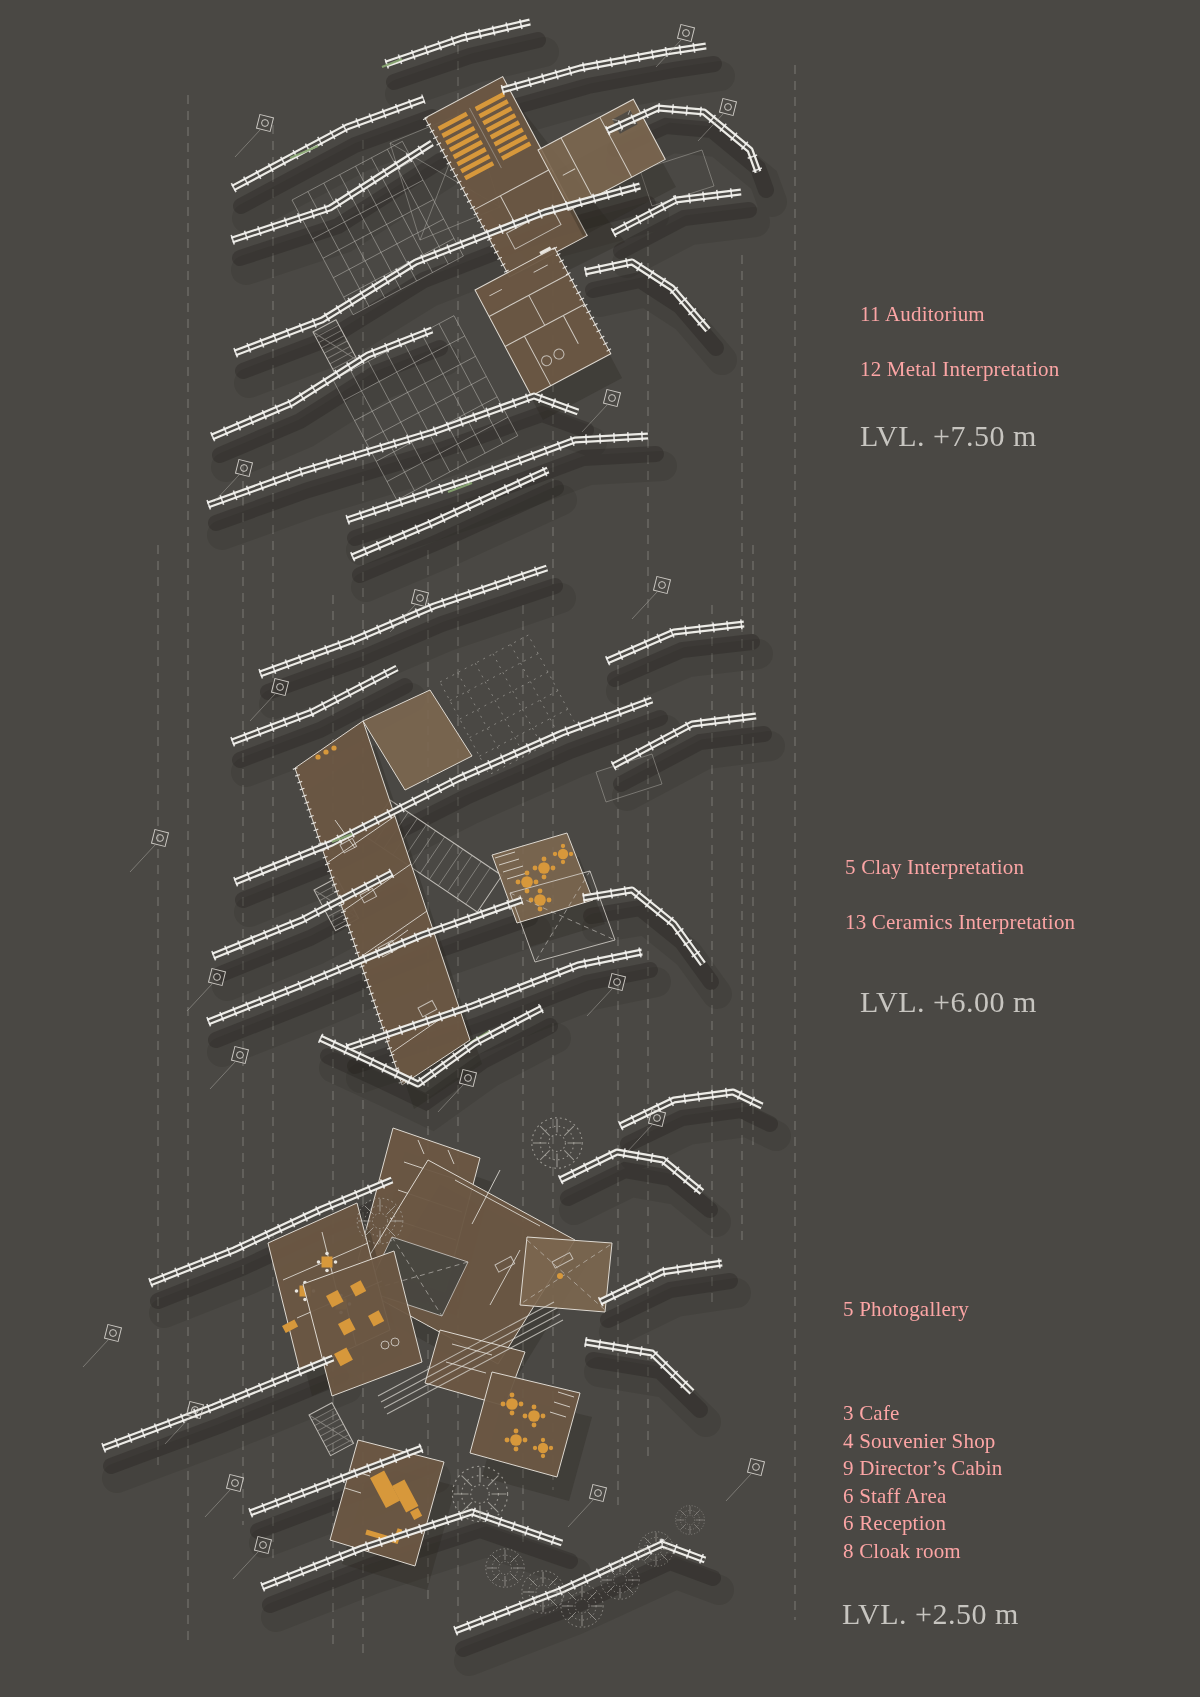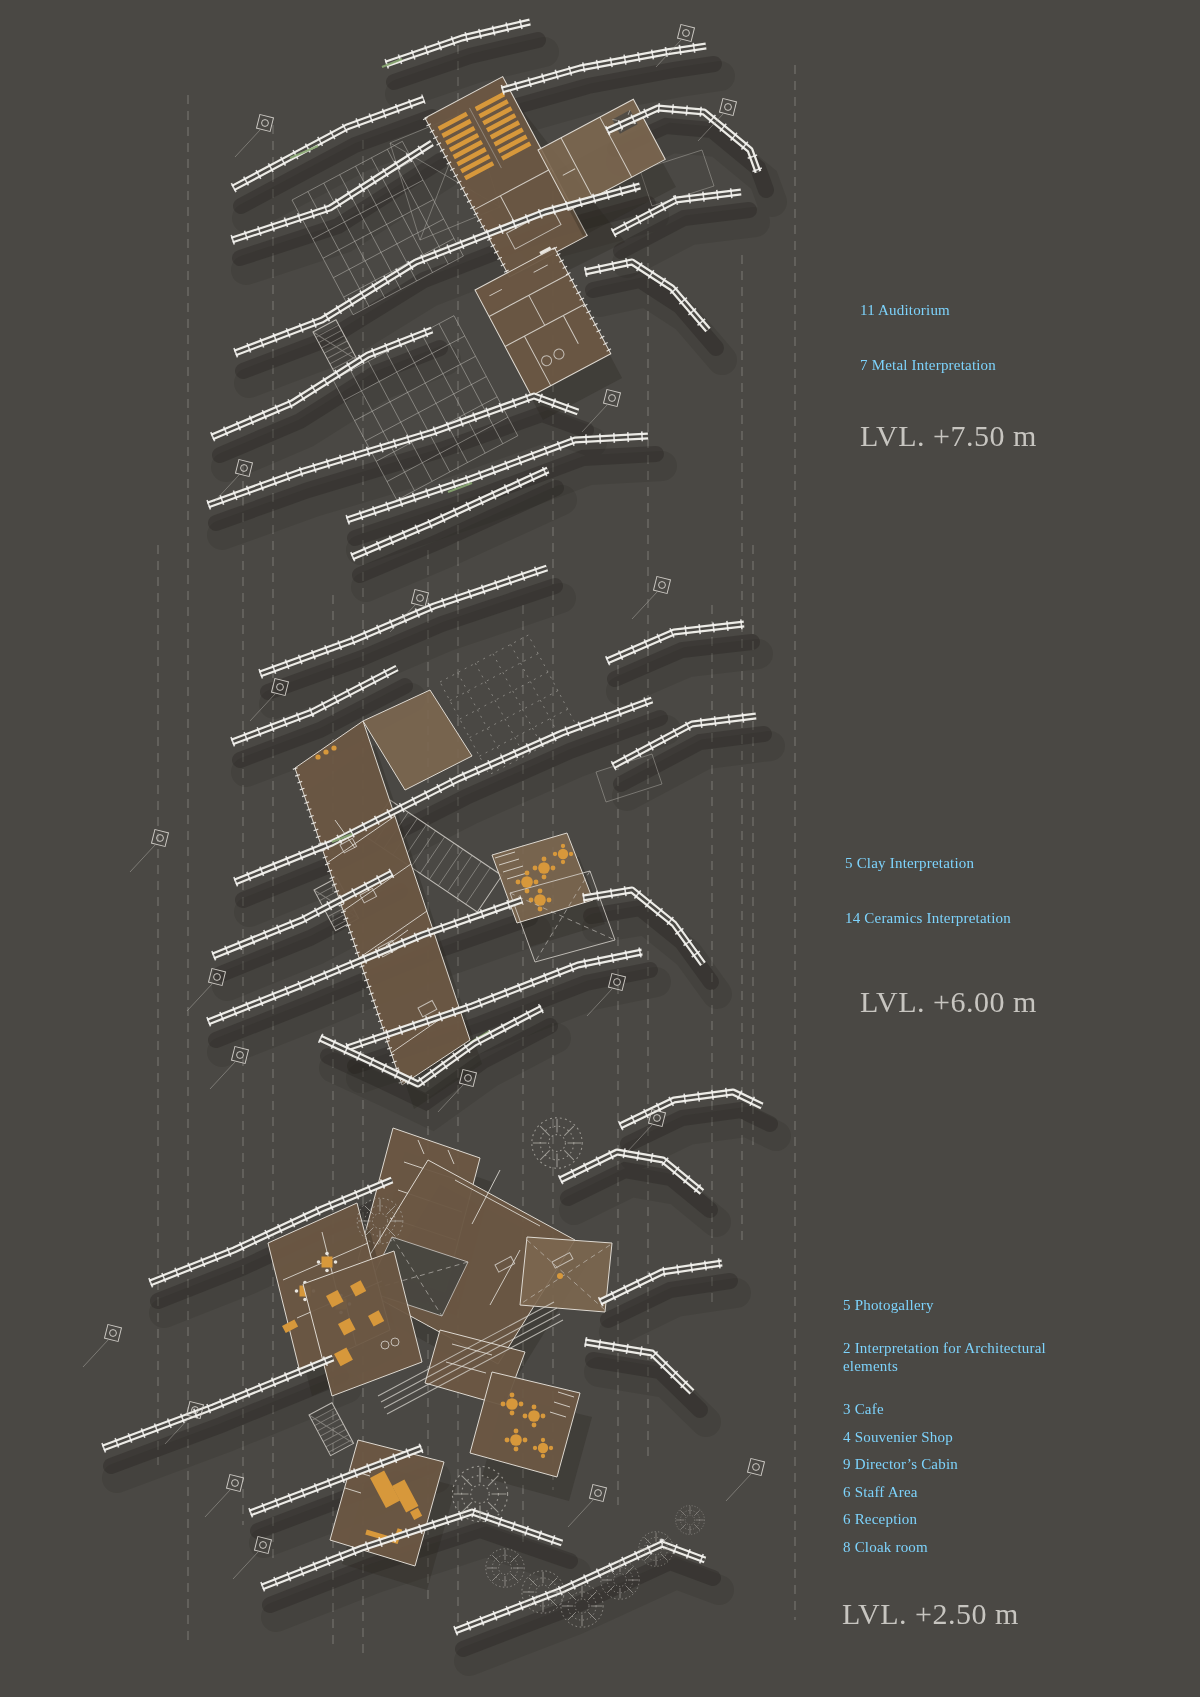--- a/index.html
+++ b/index.html
@@ -1,19 +1,19 @@
 <!DOCTYPE html>
 <html><head>
 <meta charset="utf-8">
 <style>
   html,body{margin:0;padding:0;background:#3a3936;}
   #canvas{position:relative;width:1200px;height:1697px;background:#4a4844;overflow:hidden;
           font-family:"Liberation Serif","DejaVu Serif",serif;}
   svg{position:absolute;left:0;top:0;}
-  .lbl{position:absolute;font-size:15px;color:#7dd3fc;letter-spacing:.2px;white-space:nowrap;}
+  .lbl{position:absolute;font-size:21px;color:#fca5a5;letter-spacing:.2px;white-space:nowrap;}
   .lbl.wrap{white-space:normal;width:232px;line-height:1.2;}
   .lvl{position:absolute;font-size:30px;color:#c7c5c0;letter-spacing:.5px;white-space:nowrap;text-align:right;}
   .l1-0{left:860px;top:302px}.l1-1{left:860px;top:357px}.l1-lvl{left:860px;top:419px}
   .l2-0{left:845px;top:855px}.l2-1{left:845px;top:910px}.l2-lvl{left:860px;top:985px}
   .l3-0{left:843px;top:1297px}.l3-1{left:843px;top:1339px}
   .l3-2{left:843px;top:1401px}.l3-3{left:843px;top:1429px}.l3-4{left:843px;top:1456px}
   .l3-5{left:843px;top:1484px}.l3-6{left:843px;top:1511px}.l3-7{left:843px;top:1539px}
   .l3-lvl{left:842px;top:1597px}
   
   .bsh{fill:none;stroke:#211f1b;stroke-width:16;opacity:.32;stroke-linecap:round}
@@ -345,29 +345,28 @@
     <use href="#spot" transform="translate(113,1333)"></use>
     <use href="#spot" transform="translate(195,1410)"></use>
     <use href="#spot" transform="translate(235,1483)"></use>
     <use href="#spot" transform="translate(598,1493)"></use>
     <use href="#spot" transform="translate(756,1467)"></use>
     <use href="#spot" transform="translate(263,1545)"></use>
   </g>
 </svg>
 
 <div class="lbl l1-0">11 Auditorium</div>
-<div class="lbl l1-1">7 Metal Interpretation</div>
+<div class="lbl l1-1">12 Metal Interpretation</div>
 <div class="lvl l1-lvl">LVL. +7.50 m</div>
 
 <div class="lbl l2-0">5 Clay Interpretation</div>
-<div class="lbl l2-1">14 Ceramics Interpretation</div>
+<div class="lbl l2-1">13 Ceramics Interpretation</div>
 <div class="lvl l2-lvl">LVL. +6.00 m</div>
 
 <div class="lbl l3-0">5 Photogallery</div>
-<div class="lbl l3-1 wrap">2 Interpretation for Architectural elements</div>
 <div class="lbl l3-2">3 Cafe</div>
 <div class="lbl l3-3">4 Souvenier Shop</div>
 <div class="lbl l3-4">9 Director’s Cabin</div>
 <div class="lbl l3-5">6 Staff Area</div>
 <div class="lbl l3-6">6 Reception</div>
 <div class="lbl l3-7">8 Cloak room</div>
 <div class="lvl l3-lvl">LVL. +2.50 m</div>
 
 </div>
 

